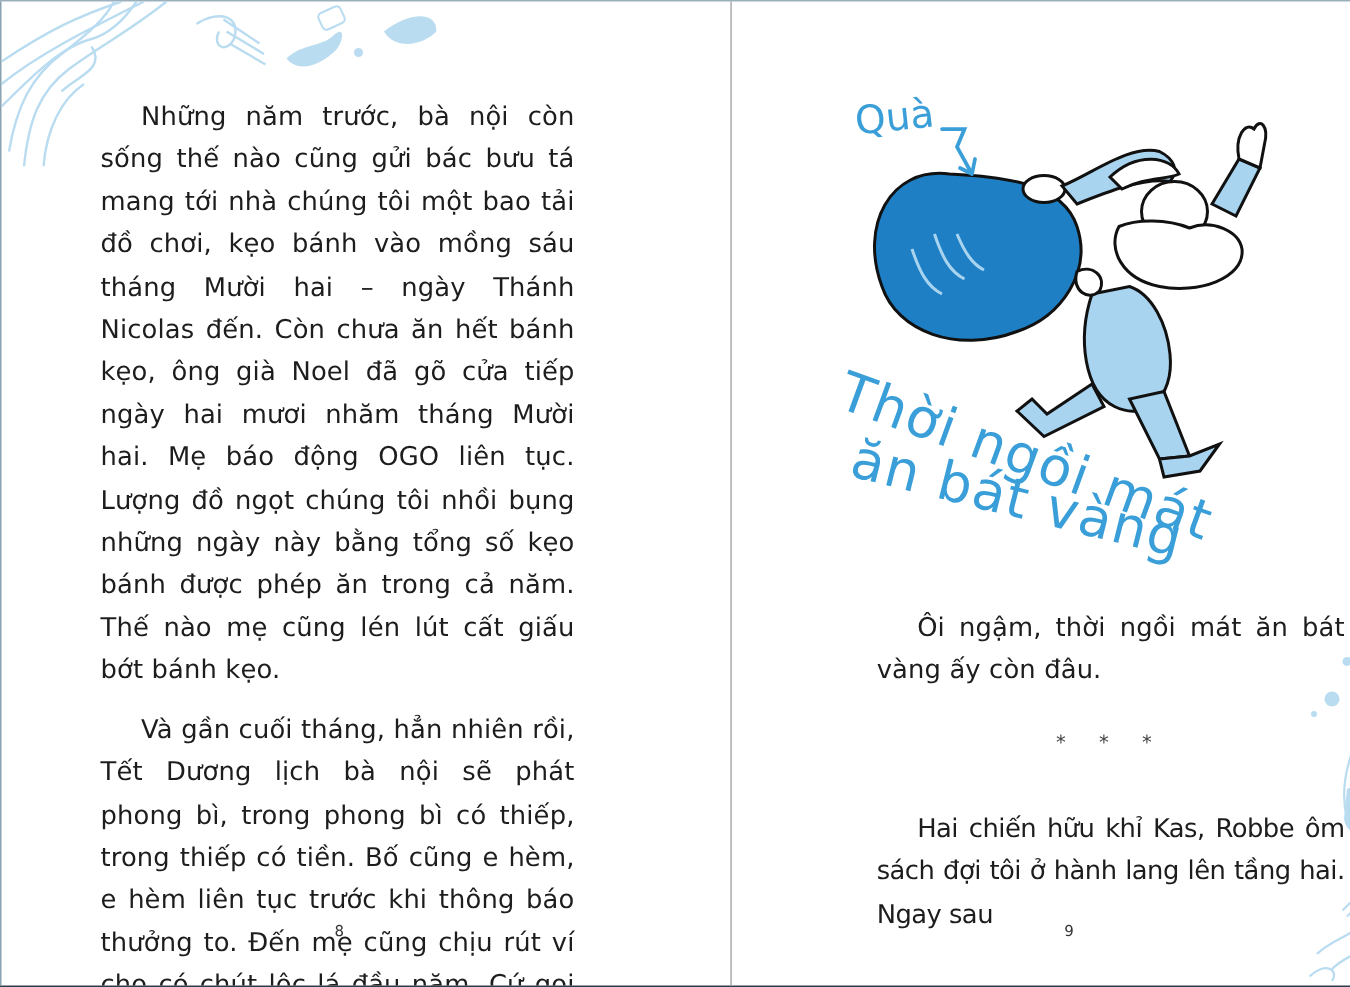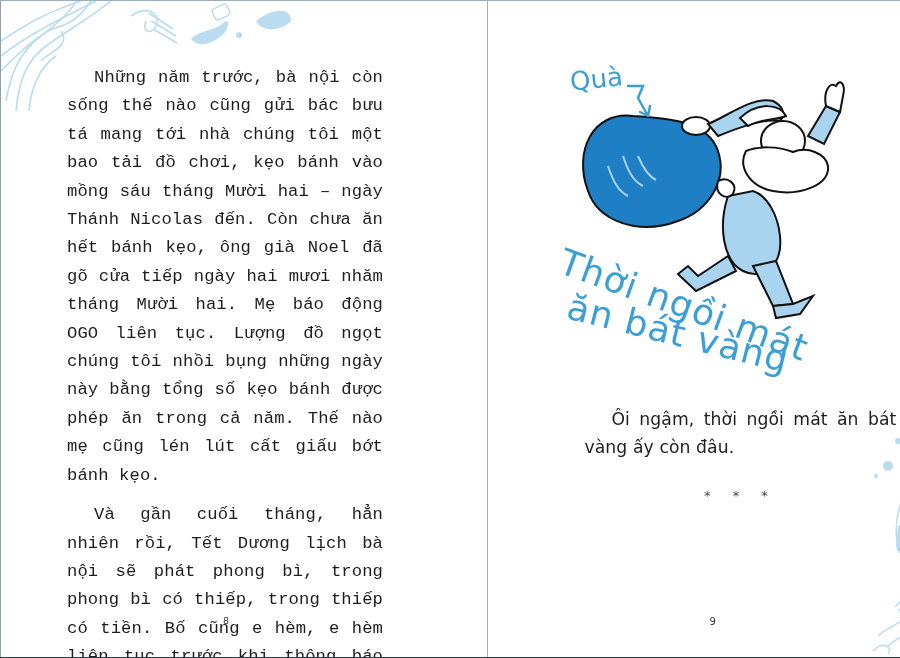--- a/index.html
+++ b/index.html
@@ -14,21 +14,21 @@
     background: #ffffff;
     display: flex;
     border-top: 1px solid #9ab0bd;
     box-sizing: border-box;
   }
   .page {
     position: relative;
     height: 100%;
     overflow: hidden;
   }
-  .page-left { width: 531px; border-left: 1px solid #8aa2b0; font-family: Liberation Mono, monospace; }
+  .page-left { width: 531px; border-left: 1px solid #8aa2b0; }
   .page-right { width: 450px; }
   .gutter {
     width: 2px; height: 100%;
     background: linear-gradient(to right, #8c8c8c, #cfcfcf);
   }
   .body-text {
     position: absolute;
     color: #1d1d1d;
     font-size: 17.2px;
     line-height: 28.4px;
@@ -133,20 +133,23 @@
       <div class="hand-text" style="left:0px;top:185px;font-size:36px;transform:rotate(20deg);transform-origin:left top;font-weight:normal;letter-spacing:1px;">Thời ngồi mát</div>
       <div class="hand-text" style="left:5px;top:230px;font-size:36px;transform:rotate(14deg);transform-origin:left top;font-weight:normal;letter-spacing:1px;">ăn bát vàng</div>
     </div>
 
     <div class="body-text right-text-1">
       <p>Ôi ngậm, thời ngồi mát ăn bát vàng ấy còn đâu.</p>
     </div>
 
     <div class="divider">* * *</div>
 
+    <div class="body-text right-text-2">
+      <p>Hai chiến hữu khỉ Kas, Robbe ôm sách đợi tôi ở hành lang lên tầng hai. Ngay sau</p>
+    </div>
 
     <svg class="deco" style="left:380px;top:395px" width="70" height="262" viewBox="0 0 70 262">
       <g fill="#b9dcf0">
         <path d="M50 5 C60 0, 70 5, 70 15 L70 70 C60 60, 50 55, 48 40 C46 28, 40 20, 50 5 Z"></path>
         <circle cx="30" cy="45" r="3"></circle>
         <circle cx="40" cy="55" r="4"></circle>
         <circle cx="20" cy="70" r="5"></circle>
         <circle cx="8" cy="80" r="2"></circle>
         <path d="M30 130 C40 125, 50 135, 45 150 C40 160, 30 162, 28 150 Z"></path>
       </g>

